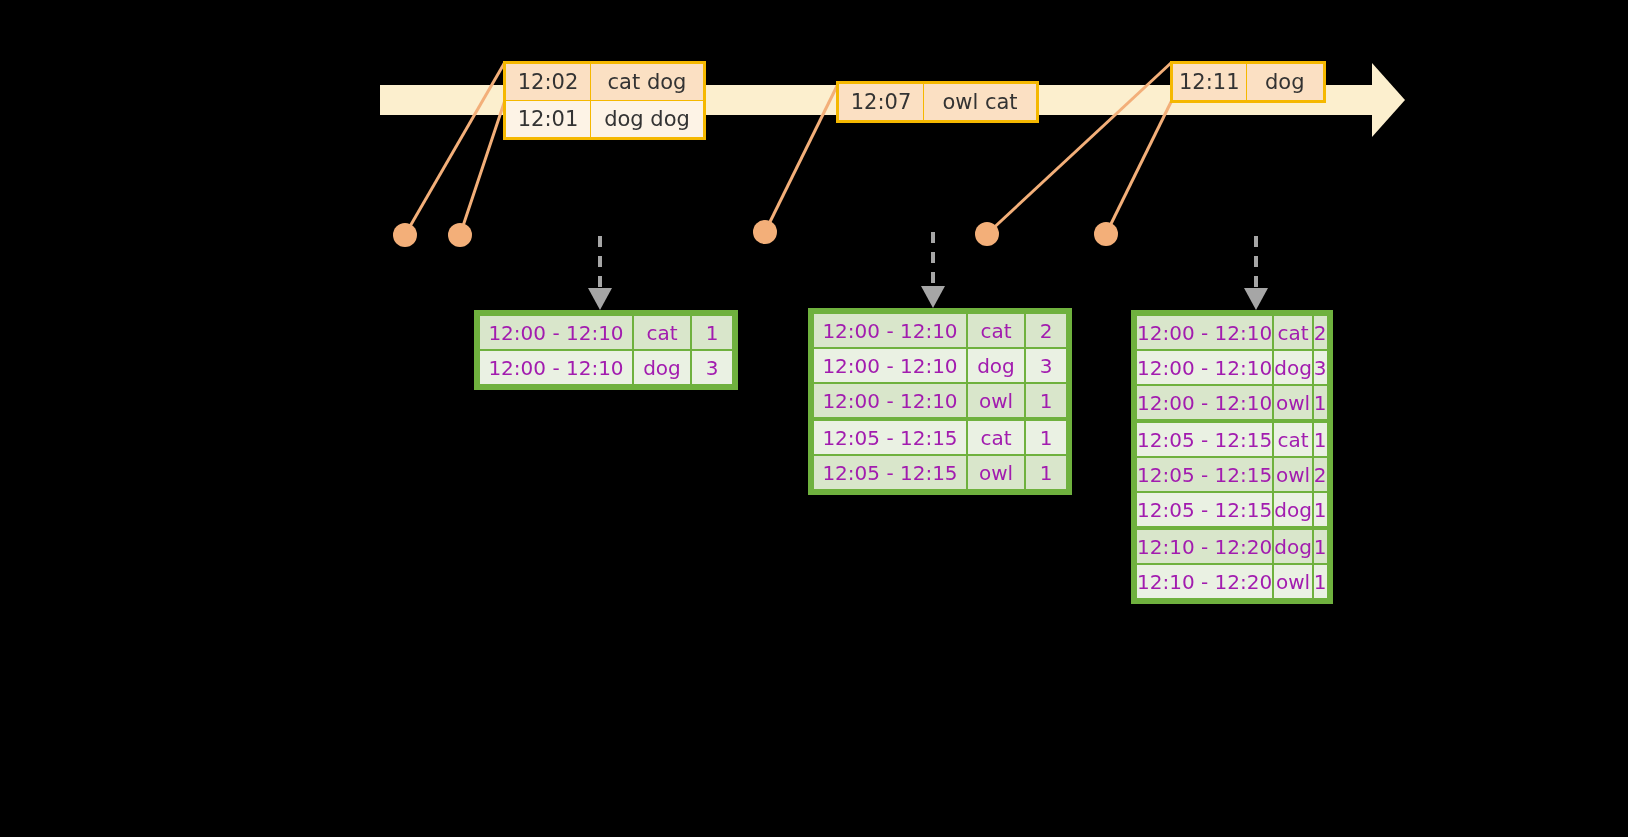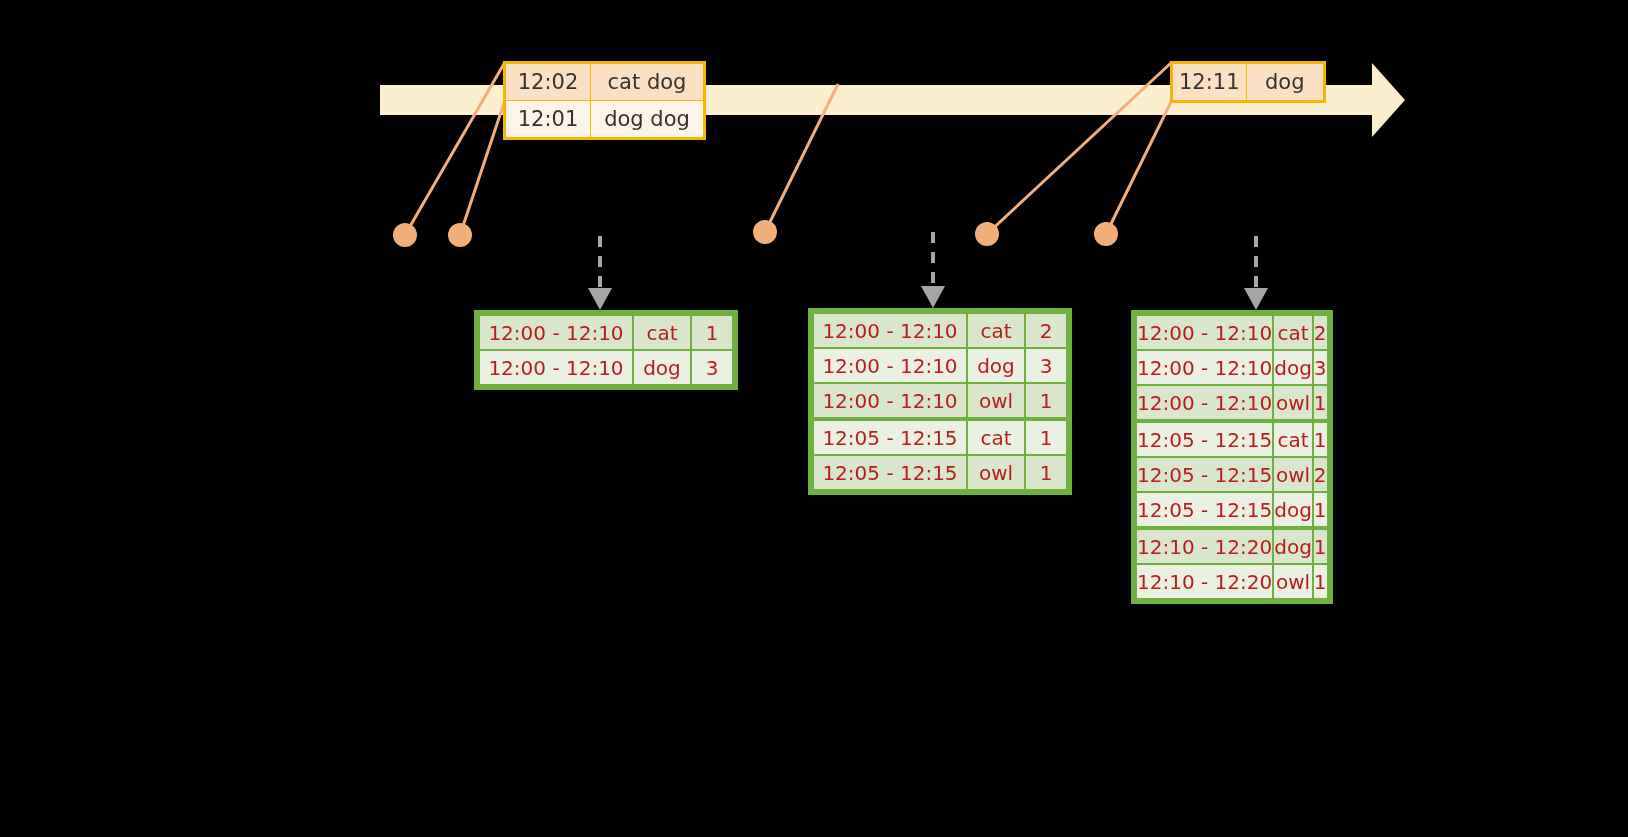--- a/index.html
+++ b/index.html
@@ -17,21 +17,21 @@
   .ev-table td{border:1.5px solid #F5B800;font-size:21px;color:#333;
                text-align:center;padding:0;white-space:nowrap;}
   .ev-row-a td{background:#FBE0C3;}
   .ev-row-b td{background:#FDF3E6;}
   .ev-time{width:84px;height:36px;}
   .ev-val{width:112px;height:36px;}
 
   
   .res-table{position:absolute;border:4px solid #6FB13E;border-collapse:separate;
              border-spacing:2px;background:#6FB13E;}
-  .res-table td{font-size:20px;color:#b91c1c;text-align:center;
+  .res-table td{font-size:20px;color:#a21caf;text-align:center;
                 padding:0;white-space:nowrap;height:33px;}
   .r-shade td{background:#D9E6CB;}
   .r-plain td{background:#EAF1E3;}
   .c-win{width:152px;}
   .c-key{width:56px;}
   .c-cnt{width:40px;}
   .grp-end td{border-bottom:2px solid #6FB13E;}
 </style>
 </head>
 <body>
@@ -79,20 +79,28 @@
         <td class="ev-time">12:02</td>
         <td class="ev-val">cat dog</td>
       </tr>
       <tr class="ev-row-b">
         <td class="ev-time">12:01</td>
         <td class="ev-val">dog dog</td>
       </tr>
     </tbody>
   </table>
 
+  <table class="ev-table" style="left:836px;top:81px;">
+    <tbody>
+      <tr class="ev-row-a">
+        <td class="ev-time">12:07</td>
+        <td class="ev-val">owl cat</td>
+      </tr>
+    </tbody>
+  </table>
 
   <table class="ev-table" style="left:1170px;top:61px;">
     <tbody>
       <tr class="ev-row-a">
         <td class="ev-time">12:11</td>
         <td class="ev-val">dog</td>
       </tr>
     </tbody>
   </table>
 

